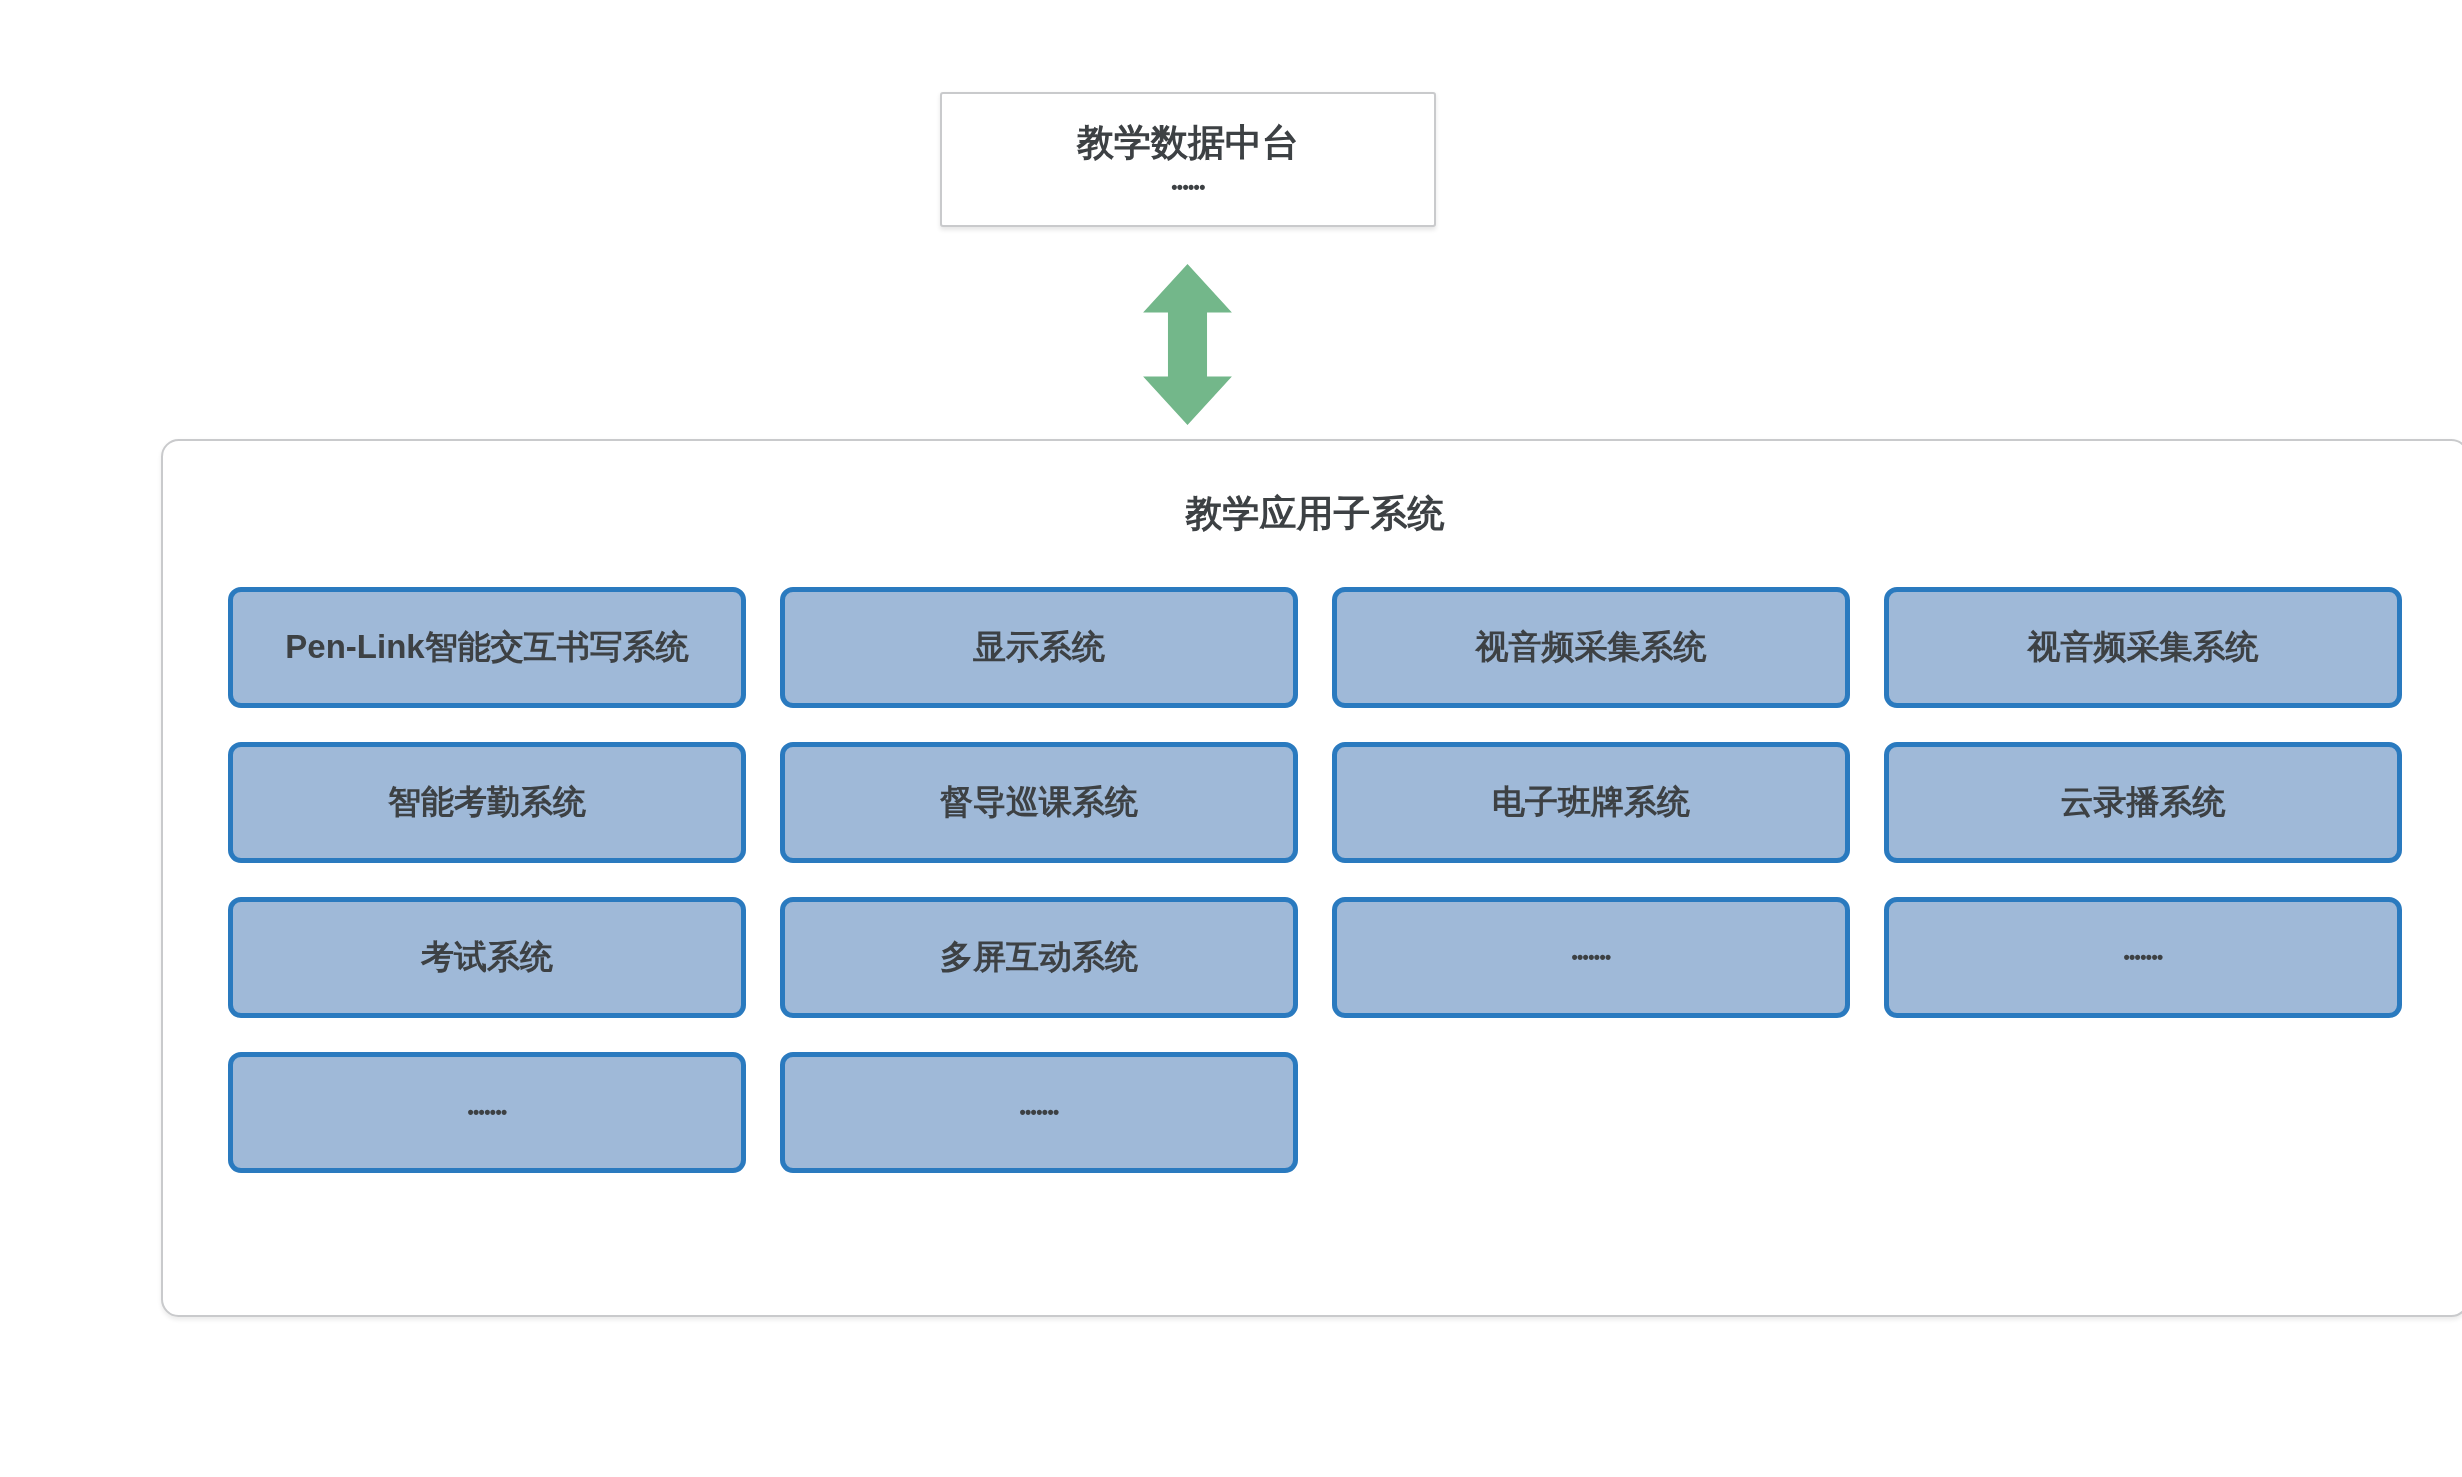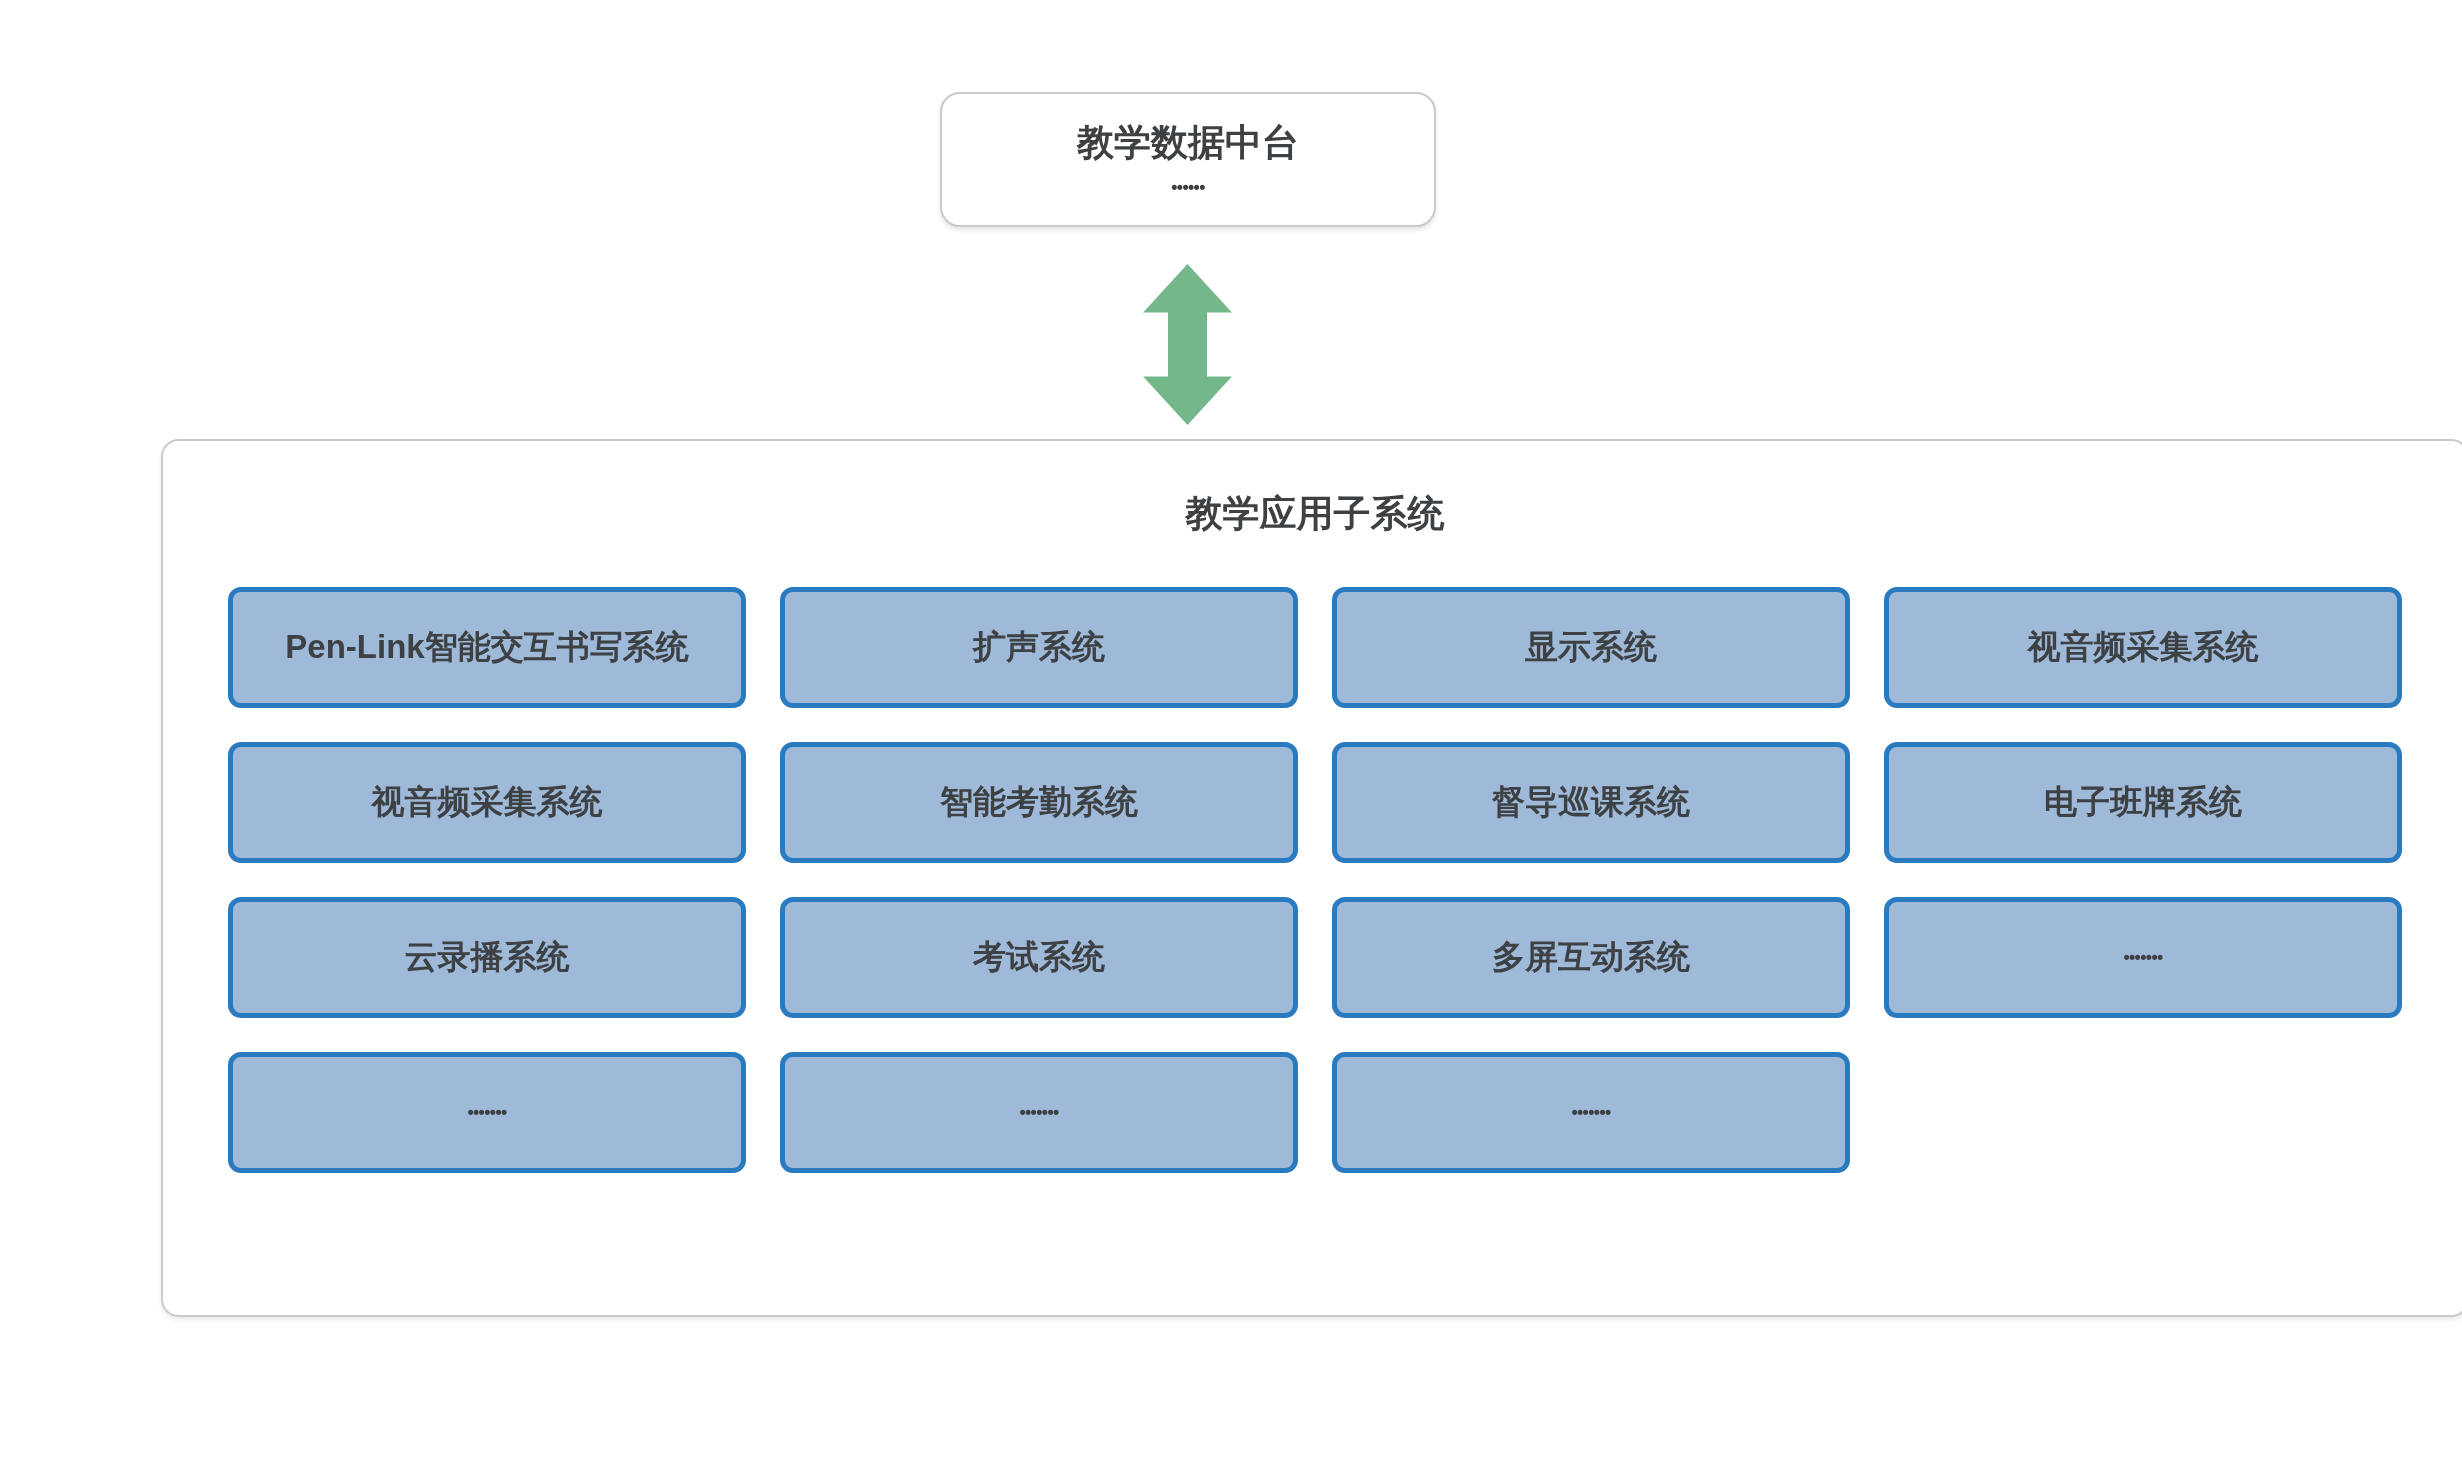--- a/index.html
+++ b/index.html
@@ -18,21 +18,21 @@
 
   
   .top-box {
     position: absolute;
     left: 940px;
     top: 92px;
     width: 496px;
     height: 135px;
     background: #ffffff;
     border: 2.4px solid #C9CACC;
-    border-radius: 20px;
+    border-radius: 3px;
     box-shadow: 0 2.4px 4.7px rgba(0,0,0,0.10);
     box-sizing: border-box;
     display: flex;
     flex-direction: column;
     align-items: center;
     justify-content: center;
   }
   .top-box-title {
     font-size: 37px;
     font-weight: bold;
@@ -114,21 +114,20 @@
 <div class="arrow-wrap">
   <svg width="89" height="161" viewBox="0 0 150 272" xmlns="http://www.w3.org/2000/svg">
     <polygon points="75,0 150,82 108,82 108,190 150,190 75,272 0,190 42,190 42,82 0,82" fill="#73B78A"></polygon>
   </svg>
 </div>
 
 <div class="panel">
   <div class="panel-title">教学应用子系统</div>
   <div class="grid">
     <div class="cell">Pen-Link智能交互书写系统</div>
-    <div class="cell">扩声系统</div>
     <div class="cell">显示系统</div>
     <div class="cell">视音频采集系统</div>
 
     <div class="cell">视音频采集系统</div>
     <div class="cell">智能考勤系统</div>
     <div class="cell">督导巡课系统</div>
 
     <div class="cell">电子班牌系统</div>
     <div class="cell">云录播系统</div>
     <div class="cell">考试系统</div>

